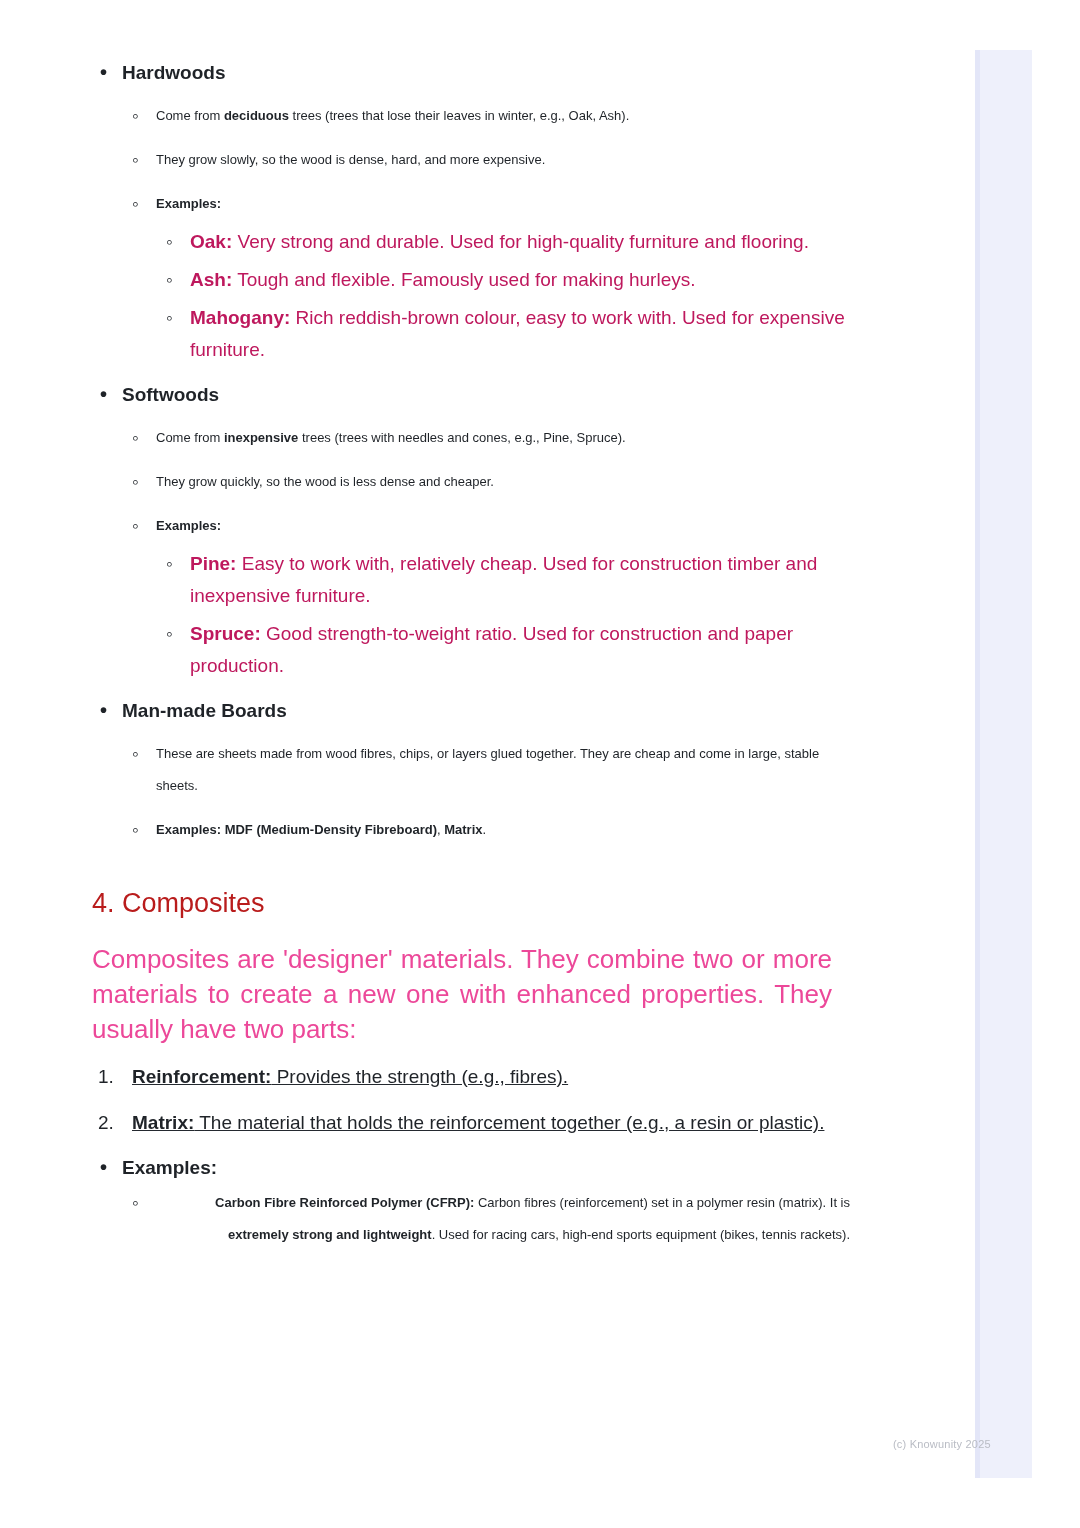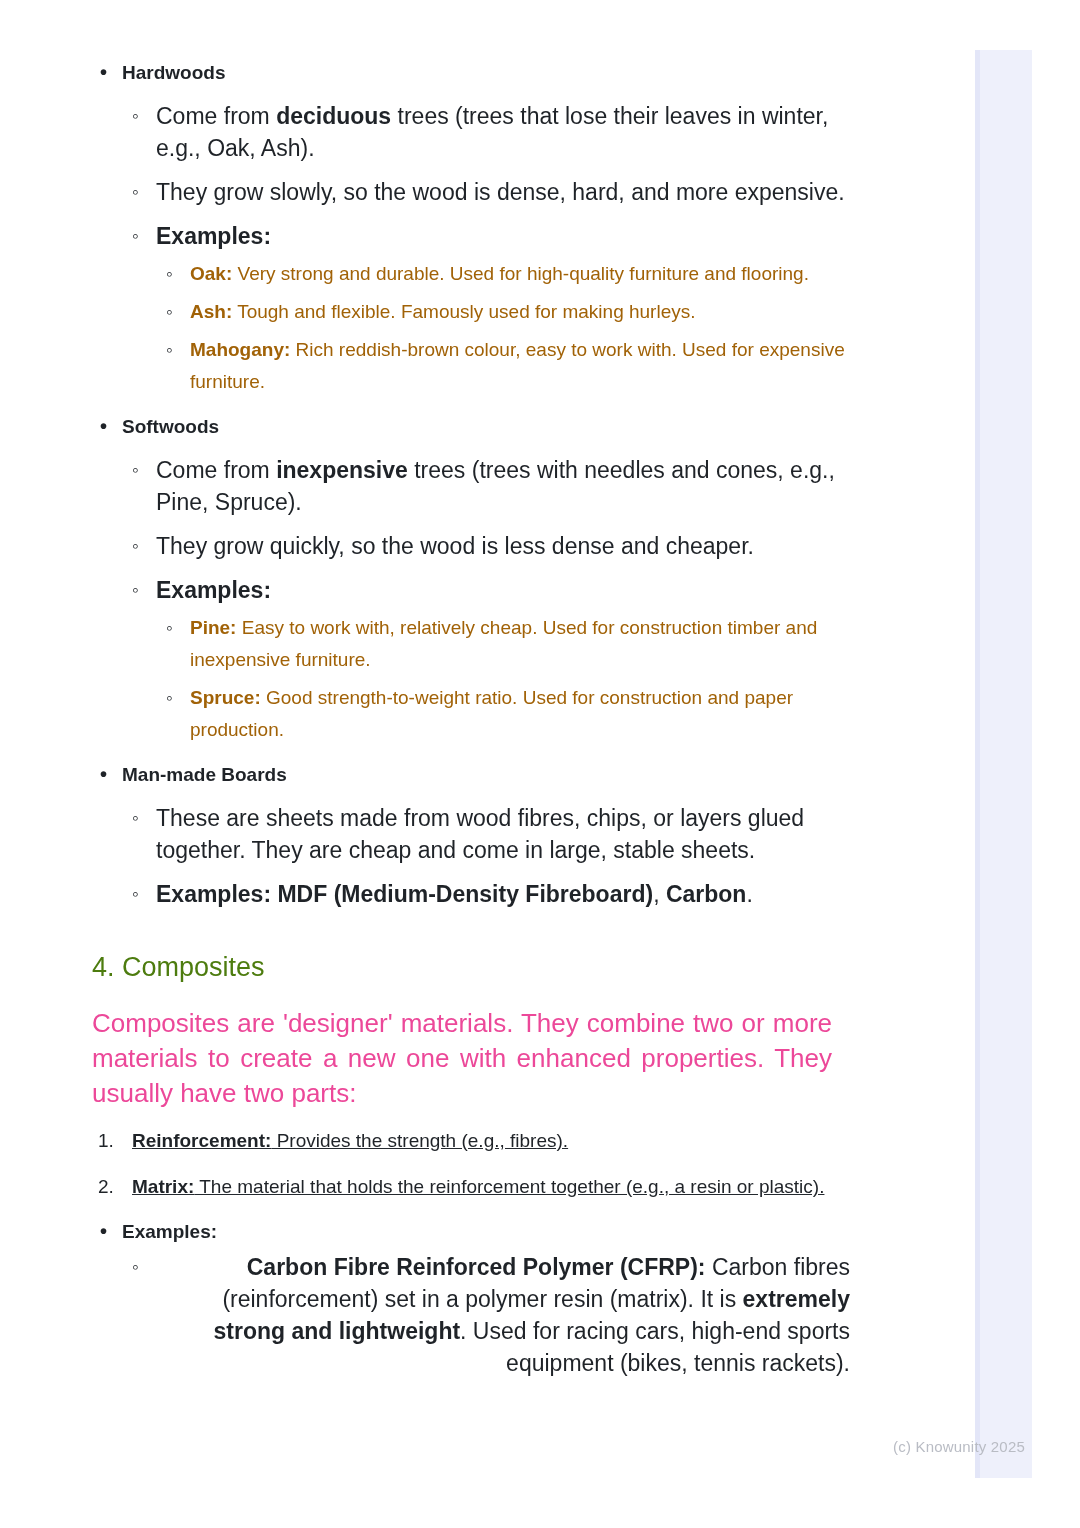--- a/index.html
+++ b/index.html
@@ -70,60 +70,60 @@
     position: absolute;
     left: 10px;
     top: -1px;
     font-size: 20px;
     line-height: 30px;
     color: #1f2328;
   }
 
   
   .l2 {
-    font-size: 23px;
+    font-size: 13px;
     line-height: 32px;
     color: #1f2328;
     padding-left: 66px;
     margin-top: 12px;
   }
   .l2::before {
     content: "◦";
     position: absolute;
     left: 42px;
     top: 0px;
     font-size: 19px;
     line-height: 32px;
     color: #1f2328;
   }
 
   
   .l3 {
     font-size: 19px;
     line-height: 32px;
-    color: #a16207;
+    color: #be185d;
     padding-left: 100px;
     margin-top: 6px;
   }
   .l3::before {
     content: "◦";
     position: absolute;
     left: 76px;
     top: 0px;
     font-size: 19px;
     line-height: 32px;
     color: #1f2328;
   }
 
   b, .b { font-weight: bold; }
 
   h2.section {
     font-size: 27px;
     font-weight: normal;
-    color: #4d7c0f;
+    color: #b91c1c;
     margin: 40px 0 22px 2px;
     line-height: 34px;
   }
 
   p.para {
     font-size: 26px;
     line-height: 35px;
     color: #ec4899;
     margin: 0 0 6px 2px;
     text-align: justify;
@@ -149,21 +149,21 @@
     left: 8px;
     top: 0;
     font-size: 19px;
     line-height: 32px;
   }
 
   .watermark {
     position: absolute;
     left: 893px;
     top: 1438px;
-    font-size: 15px;
+    font-size: 11px;
     color: #b9bcc4;
     letter-spacing: 0.2px;
   }
 </style>
 </head>
 <body>
 
 <div class="page">
   <div class="side-band"></div>
   <div class="side-band-inner"></div>
@@ -187,21 +187,21 @@
           <li class="l2"><span>They grow quickly, so the wood is less dense and cheaper.</span></li>
           <li class="l2"><span class="b">Examples:</span></li>
         </ul>
         <ul>
           <li class="l3"><span class="b">Pine:</span><span> Easy to work with, relatively cheap. Used for construction timber and inexpensive furniture.</span></li>
           <li class="l3"><span class="b">Spruce:</span><span> Good strength-to-weight ratio. Used for construction and paper production.</span></li>
         </ul>
         <li class="l1">Man-made Boards</li>
         <ul>
           <li class="l2"><span>These are sheets made from wood fibres, chips, or layers glued together. They are cheap and come in large, stable sheets.</span></li>
-          <li class="l2"><span class="b">Examples: MDF (Medium-Density Fibreboard)</span><span>, </span><span class="b">Carbon</span><span>.</span></li>
+          <li class="l2"><span class="b">Examples: MDF (Medium-Density Fibreboard)</span><span>, </span><span class="b">Matrix</span><span>.</span></li>
         </ul>
       </ul>
 
     <h2 class="section">4. Composites</h2>
 
     <p class="para">Composites are 'designer' materials. They combine two or more materials to create a new one with enhanced properties. They usually have two parts:</p>
 
     <ol class="numbered" id="composite-numbered">
         <li><span class="b">Reinforcement:</span><span> Provides the strength (e.g., fibres).</span></li>
         <li><span class="b">Matrix:</span><span> The material that holds the reinforcement together (e.g., a resin or plastic).</span></li>

